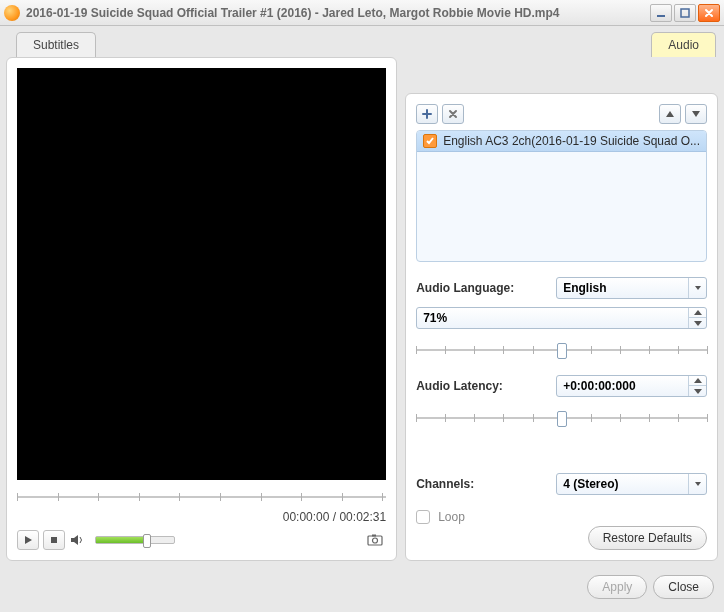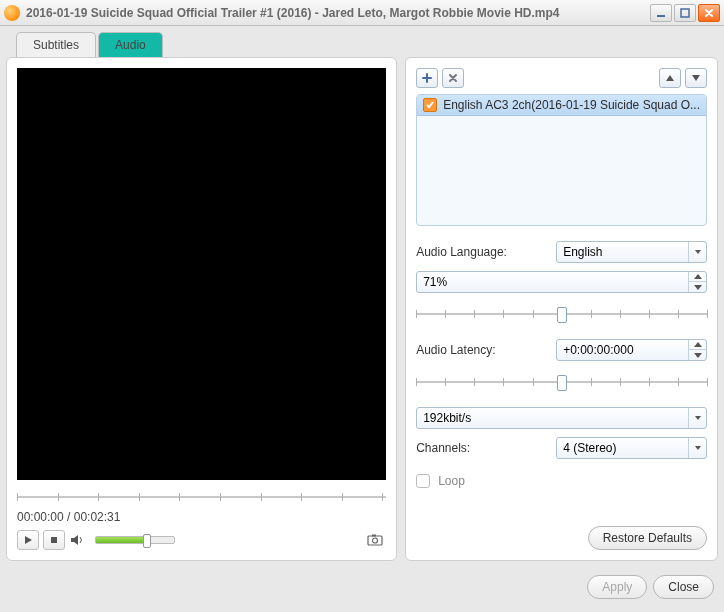--- a/index.html
+++ b/index.html
@@ -6,48 +6,48 @@
 body { background: #e8e8e8; width: 724px; height: 612px; overflow: hidden; }
 
 .titlebar { height: 26px; background: linear-gradient(#f8f8f8,#e6e6e6); display: flex; align-items: center; padding: 0 4px; border-bottom: 1px solid #c0c0c0; }
 .titlebar .app-icon { width: 16px; height: 16px; border-radius: 50%; background: radial-gradient(circle at 35% 35%,#ffd479,#ff9a1f 60%,#d97706); margin-right: 6px; }
 .titlebar .title { flex: 1; color: #6a6a6a; font-weight: 600; font-size: 12px; white-space: nowrap; overflow: hidden; text-overflow: ellipsis; }
 .titlebar .winbtn { width: 22px; height: 18px; margin-left: 2px; border: 1px solid #b8b8b8; background: linear-gradient(#fafafa,#e0e0e0); border-radius: 2px; display: flex; align-items: center; justify-content: center; cursor: pointer; }
 .titlebar .winbtn.close { background: linear-gradient(#ffb48a,#ff6a1a); border-color: #e35f0c; }
 .titlebar .winbtn svg { width: 12px; height: 12px; }
 
 .content { padding: 6px 6px 0 6px; height: 540px; }
-.tabs { display: flex; margin-left: 10px; }
+.tabs { display: flex; margin-left: 10px; justify-content: space-between; }
 .tab { padding: 5px 16px; border: 1px solid #bdbdbd; border-bottom: none; border-radius: 5px 5px 0 0; background: #f0f0f0; color: #444; cursor: pointer; margin-right: 2px; }
-.tab.active { background: #14b8a6; font-weight: 400; position: relative; z-index: 2; }
+.tab.active { background: #fef9c3; font-weight: 400; position: relative; z-index: 2; }
 .panel { display: flex; gap: 8px; height: 504px; }
 .card { background: #fff; border: 1px solid #cfcfcf; border-radius: 6px; }
 
 .left { width: 396px; padding: 10px; display: flex; flex-direction: column; }
 .video { flex: 1; background: #000; }
 .seek { height: 18px; margin-top: 8px; position: relative; }
 .track { position: absolute; left: 0; right: 0; top: 8px; height: 2px; background: #c8c8c8; }
 .tick { position: absolute; top: 5px; width: 1px; height: 8px; background: #b0b0b0; }
-.timer { text-align: left; color: #444; margin: 4px 0 6px; }
+.timer { text-align: right; color: #444; margin: 4px 0 6px; }
 .controls { display: flex; align-items: center; gap: 4px; }
 .ibtn { width: 22px; height: 20px; border: 1px solid #bfbfbf; border-radius: 3px; background: linear-gradient(#fff,#ececec); display: flex; align-items: center; justify-content: center; cursor: pointer; }
 .vol { width: 80px; height: 8px; border: 1px solid #bcbcbc; border-radius: 2px; position: relative; background: #eee; margin-left: 4px; }
 .vol .fill { position: absolute; left: 0; top: 0; bottom: 0; width: 62%; background: linear-gradient(#a3e05a,#6cbf2a); }
 .vol .thumb { position: absolute; left: 60%; top: -3px; width: 8px; height: 14px; background: #fff; border: 1px solid #999; border-radius: 2px; }
 .spacer { flex: 1; }
 
-.right { flex: 1; padding: 10px; display: flex; flex-direction: column; }
+.right { flex: 1; padding: 10px; display: flex; flex-direction: column; margin-top: 36px; }
 .toolbar { display: flex; gap: 4px; margin-bottom: 6px; }
 .sqbtn { width: 22px; height: 20px; border: 1px solid #a8b8c8; border-radius: 3px; background: linear-gradient(#fefefe,#e7eef5); display: flex; align-items: center; justify-content: center; cursor: pointer; }
 .tracklist { height: 132px; border: 1px solid #bcd0e4; border-radius: 4px; background: #f4f9fe; overflow: hidden; }
 .trackrow { display: flex; align-items: center; gap: 6px; padding: 3px 6px; background: linear-gradient(#cfe5fb,#bcd8f4); border-bottom: 1px solid #a9c6e4; color: #2c2c2c; white-space: nowrap; overflow: hidden; }
 .chk { width: 14px; height: 14px; background: #ff9a3a; border: 1px solid #d9760e; border-radius: 2px; display: flex; align-items: center; justify-content: center; }
 .chk svg { width: 10px; height: 10px; }
 .form { margin-top: 14px; display: flex; flex-direction: column; gap: 6px; }
-.row { display: flex; align-items: center; height: 24px; }
+.row { display: flex; align-items: center; height: 24px; font-weight: bold; }
 .row label { width: 140px; color: #333; }
 .combo, .spin { flex: 1; height: 22px; border: 1px solid #aebfd0; border-radius: 3px; background: linear-gradient(#fff,#eef4fb); display: flex; align-items: center; padding: 0 6px; position: relative; }
 .combo .arrow, .spin .arrows { position: absolute; right: 0; top: 0; bottom: 0; width: 18px; border-left: 1px solid #c4d2e0; display: flex; flex-direction: column; align-items: center; justify-content: center; }
 .spin .arrows { gap: 0; }
 .spin .arrows div { height: 50%; width: 100%; display: flex; align-items: center; justify-content: center; }
 .spin .arrows div:first-child { border-bottom: 1px solid #c4d2e0; }
 .slider { height: 20px; position: relative; margin: 4px 0 8px; }
 .slider .line { position: absolute; left: 0; right: 0; top: 9px; height: 2px; background: #c8c8c8; }
 .slider .st { position: absolute; top: 6px; width: 1px; height: 8px; background: #b0b0b0; }
 .slider .handle { position: absolute; top: 3px; width: 10px; height: 16px; background: #fff; border: 1px solid #8aa2ba; border-radius: 2px; transform: translateX(-50%); }
@@ -245,28 +245,20 @@
             <div class="st" style="left:40%"></div>
             <div class="st" style="left:50%"></div>
             <div class="st" style="left:60%"></div>
             <div class="st" style="left:70%"></div>
             <div class="st" style="left:80%"></div>
             <div class="st" style="left:90%"></div>
             <div class="st" style="left:100%"></div>
           <div class="handle" style="left:50%"></div>
         </div>
         <div class="row">
-          <div class="combo">
-            <span>192kbit/s</span>
-            <div class="arrow">
-                <svg width="10" height="10" viewBox="0 0 10 10">
-                  <polygon class="tri" points="2,3 8,3 5,7"></polygon>
-                </svg>
-              </div>
-          </div>
         </div>
         <div class="row">
           <label>Channels:</label>
           <div class="combo">
             <span>4 (Stereo)</span>
             <div class="arrow">
                 <svg width="10" height="10" viewBox="0 0 10 10">
                   <polygon class="tri" points="2,3 8,3 5,7"></polygon>
                 </svg>
               </div>

